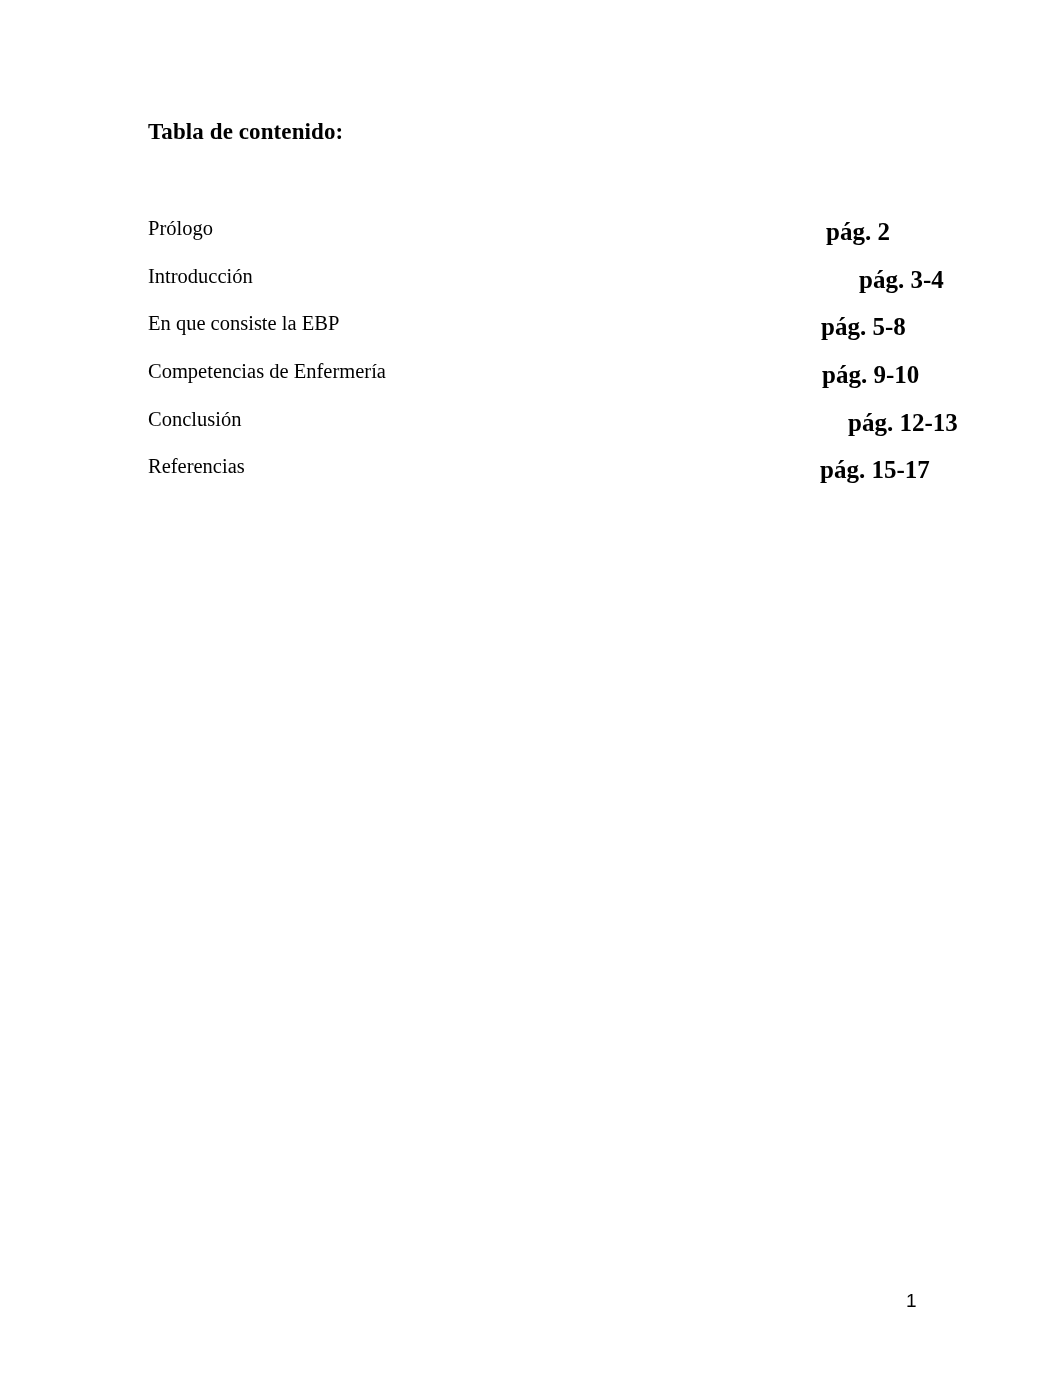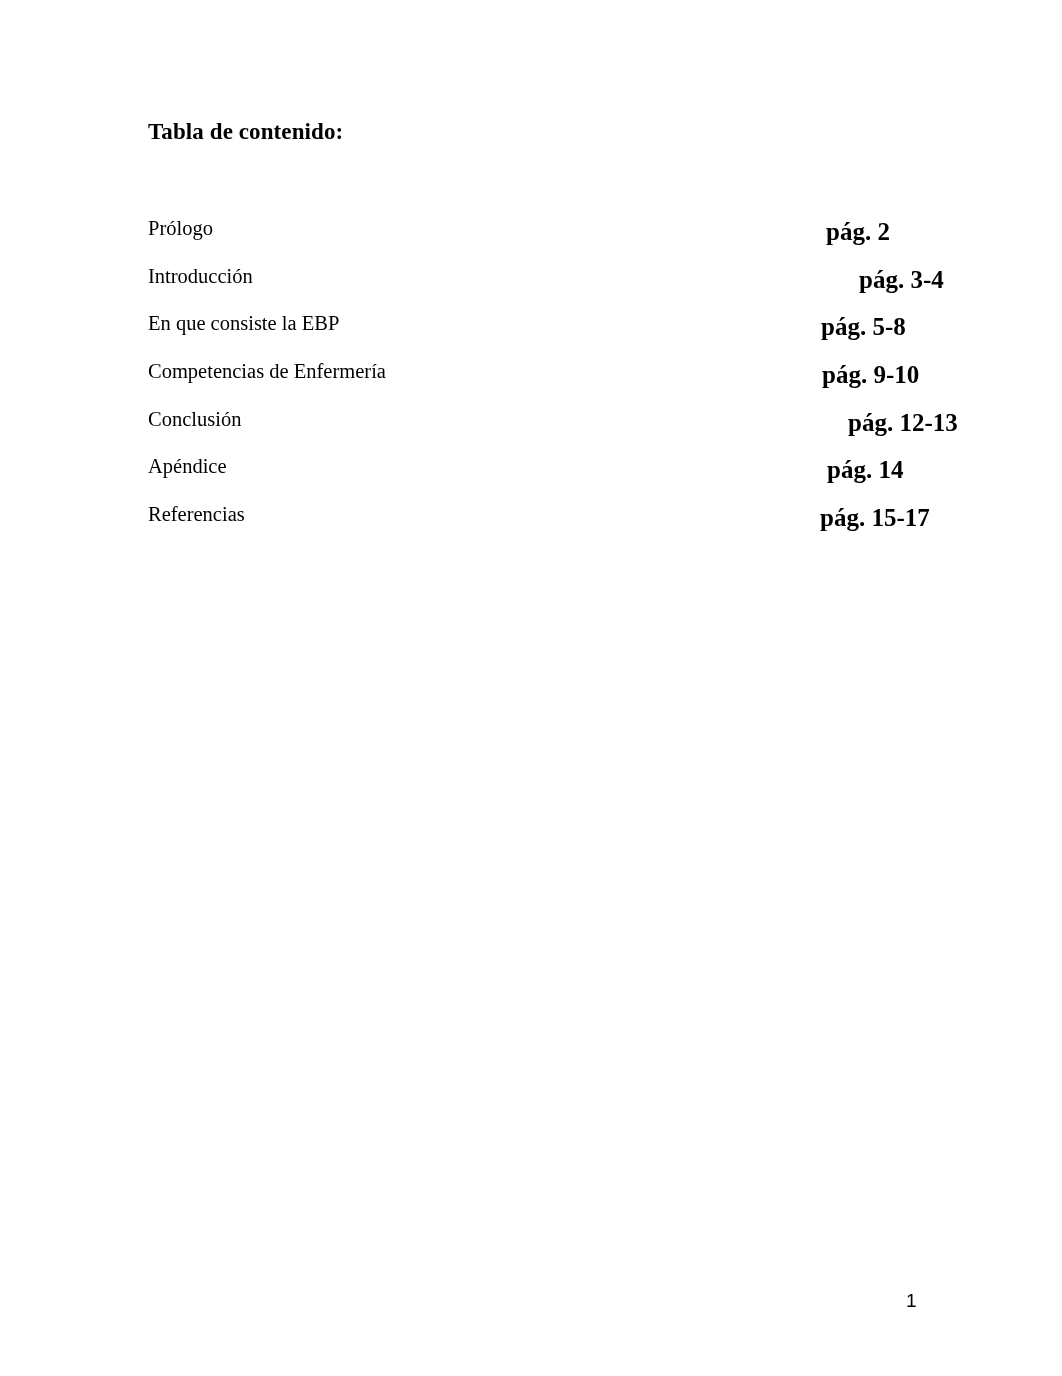--- a/index.html
+++ b/index.html
@@ -104,24 +104,20 @@
       </div>
       <div class="toc-row">
         <span class="toc-entry-label">Competencias de Enfermería</span>
         <span class="toc-entry-page" style="left: 674px;">pág. 9-10</span>
       </div>
       <div class="toc-row">
         <span class="toc-entry-label">Conclusión</span>
         <span class="toc-entry-page" style="left: 672px; margin-left: 28px;">pág. 12-13</span>
       </div>
       <div class="toc-row">
-        <span class="toc-entry-label">Apéndice</span>
-        <span class="toc-entry-page" style="left: 679px;">pág. 14</span>
-      </div>
-      <div class="toc-row">
         <span class="toc-entry-label">Referencias</span>
         <span class="toc-entry-page" style="left: 672px;">pág. 15-17</span>
       </div>
     </div>
 
   <div class="page-folio">1</div>
 
 </div>
 
 </body></html>

